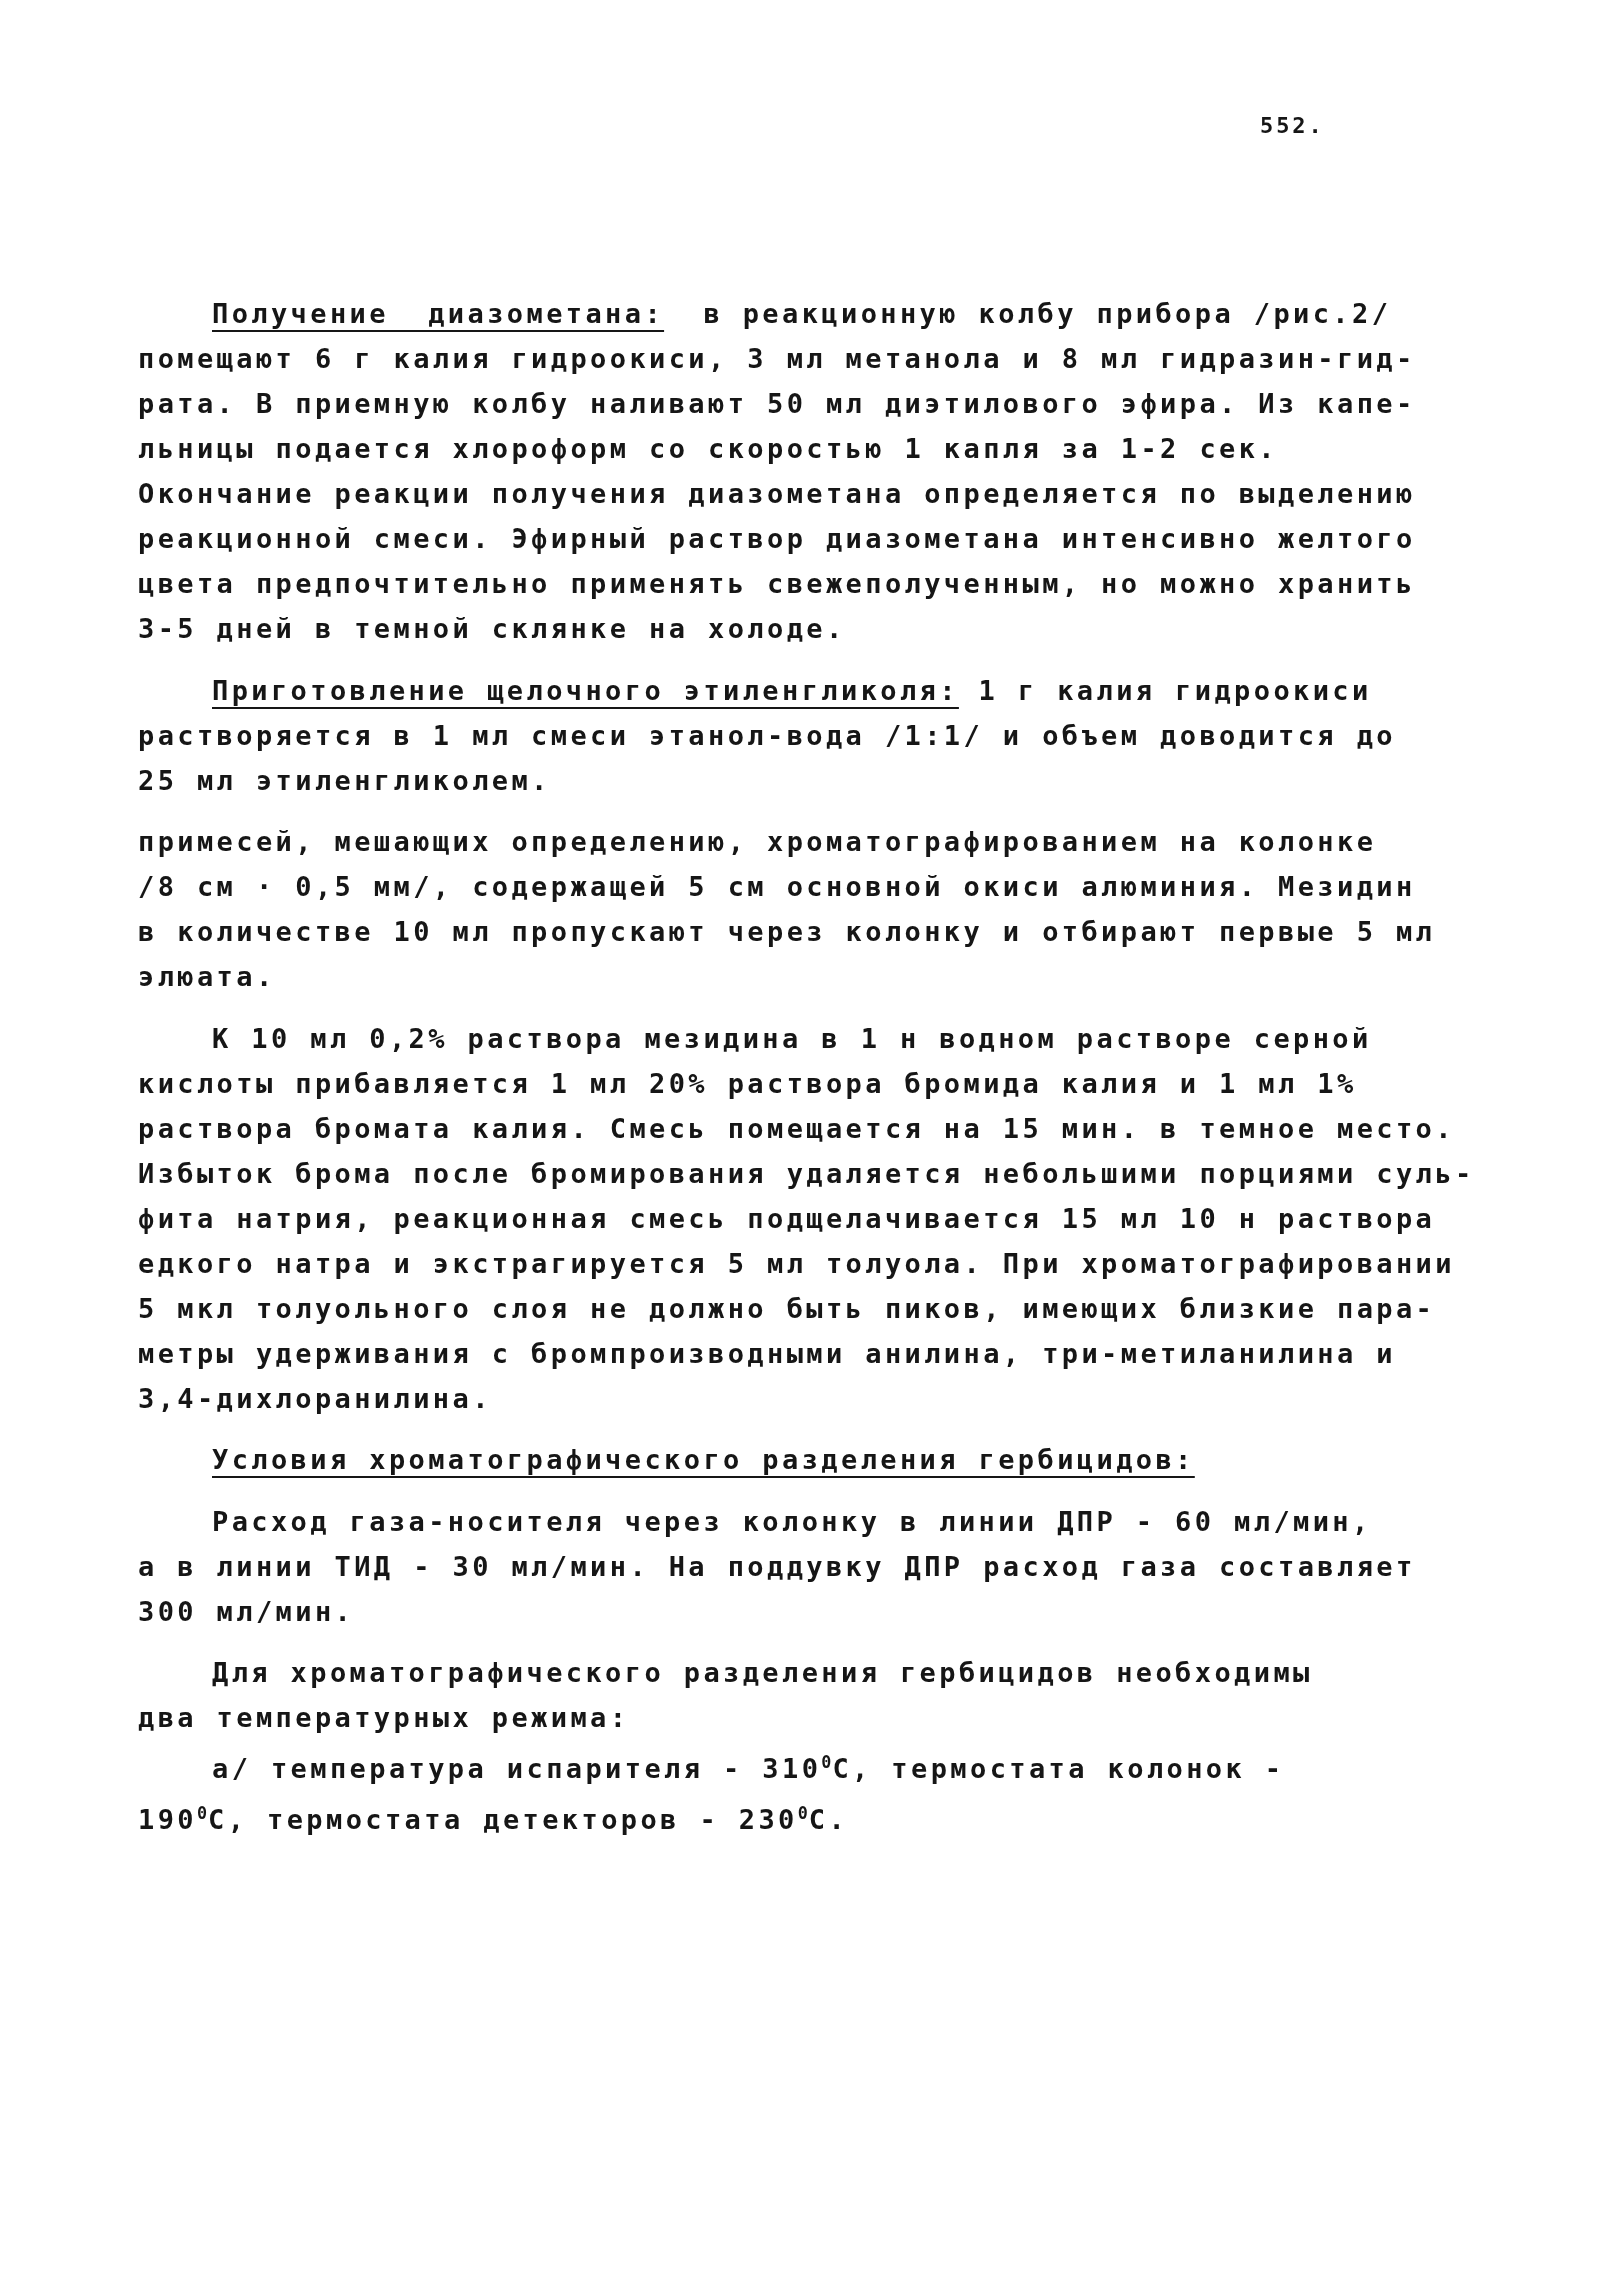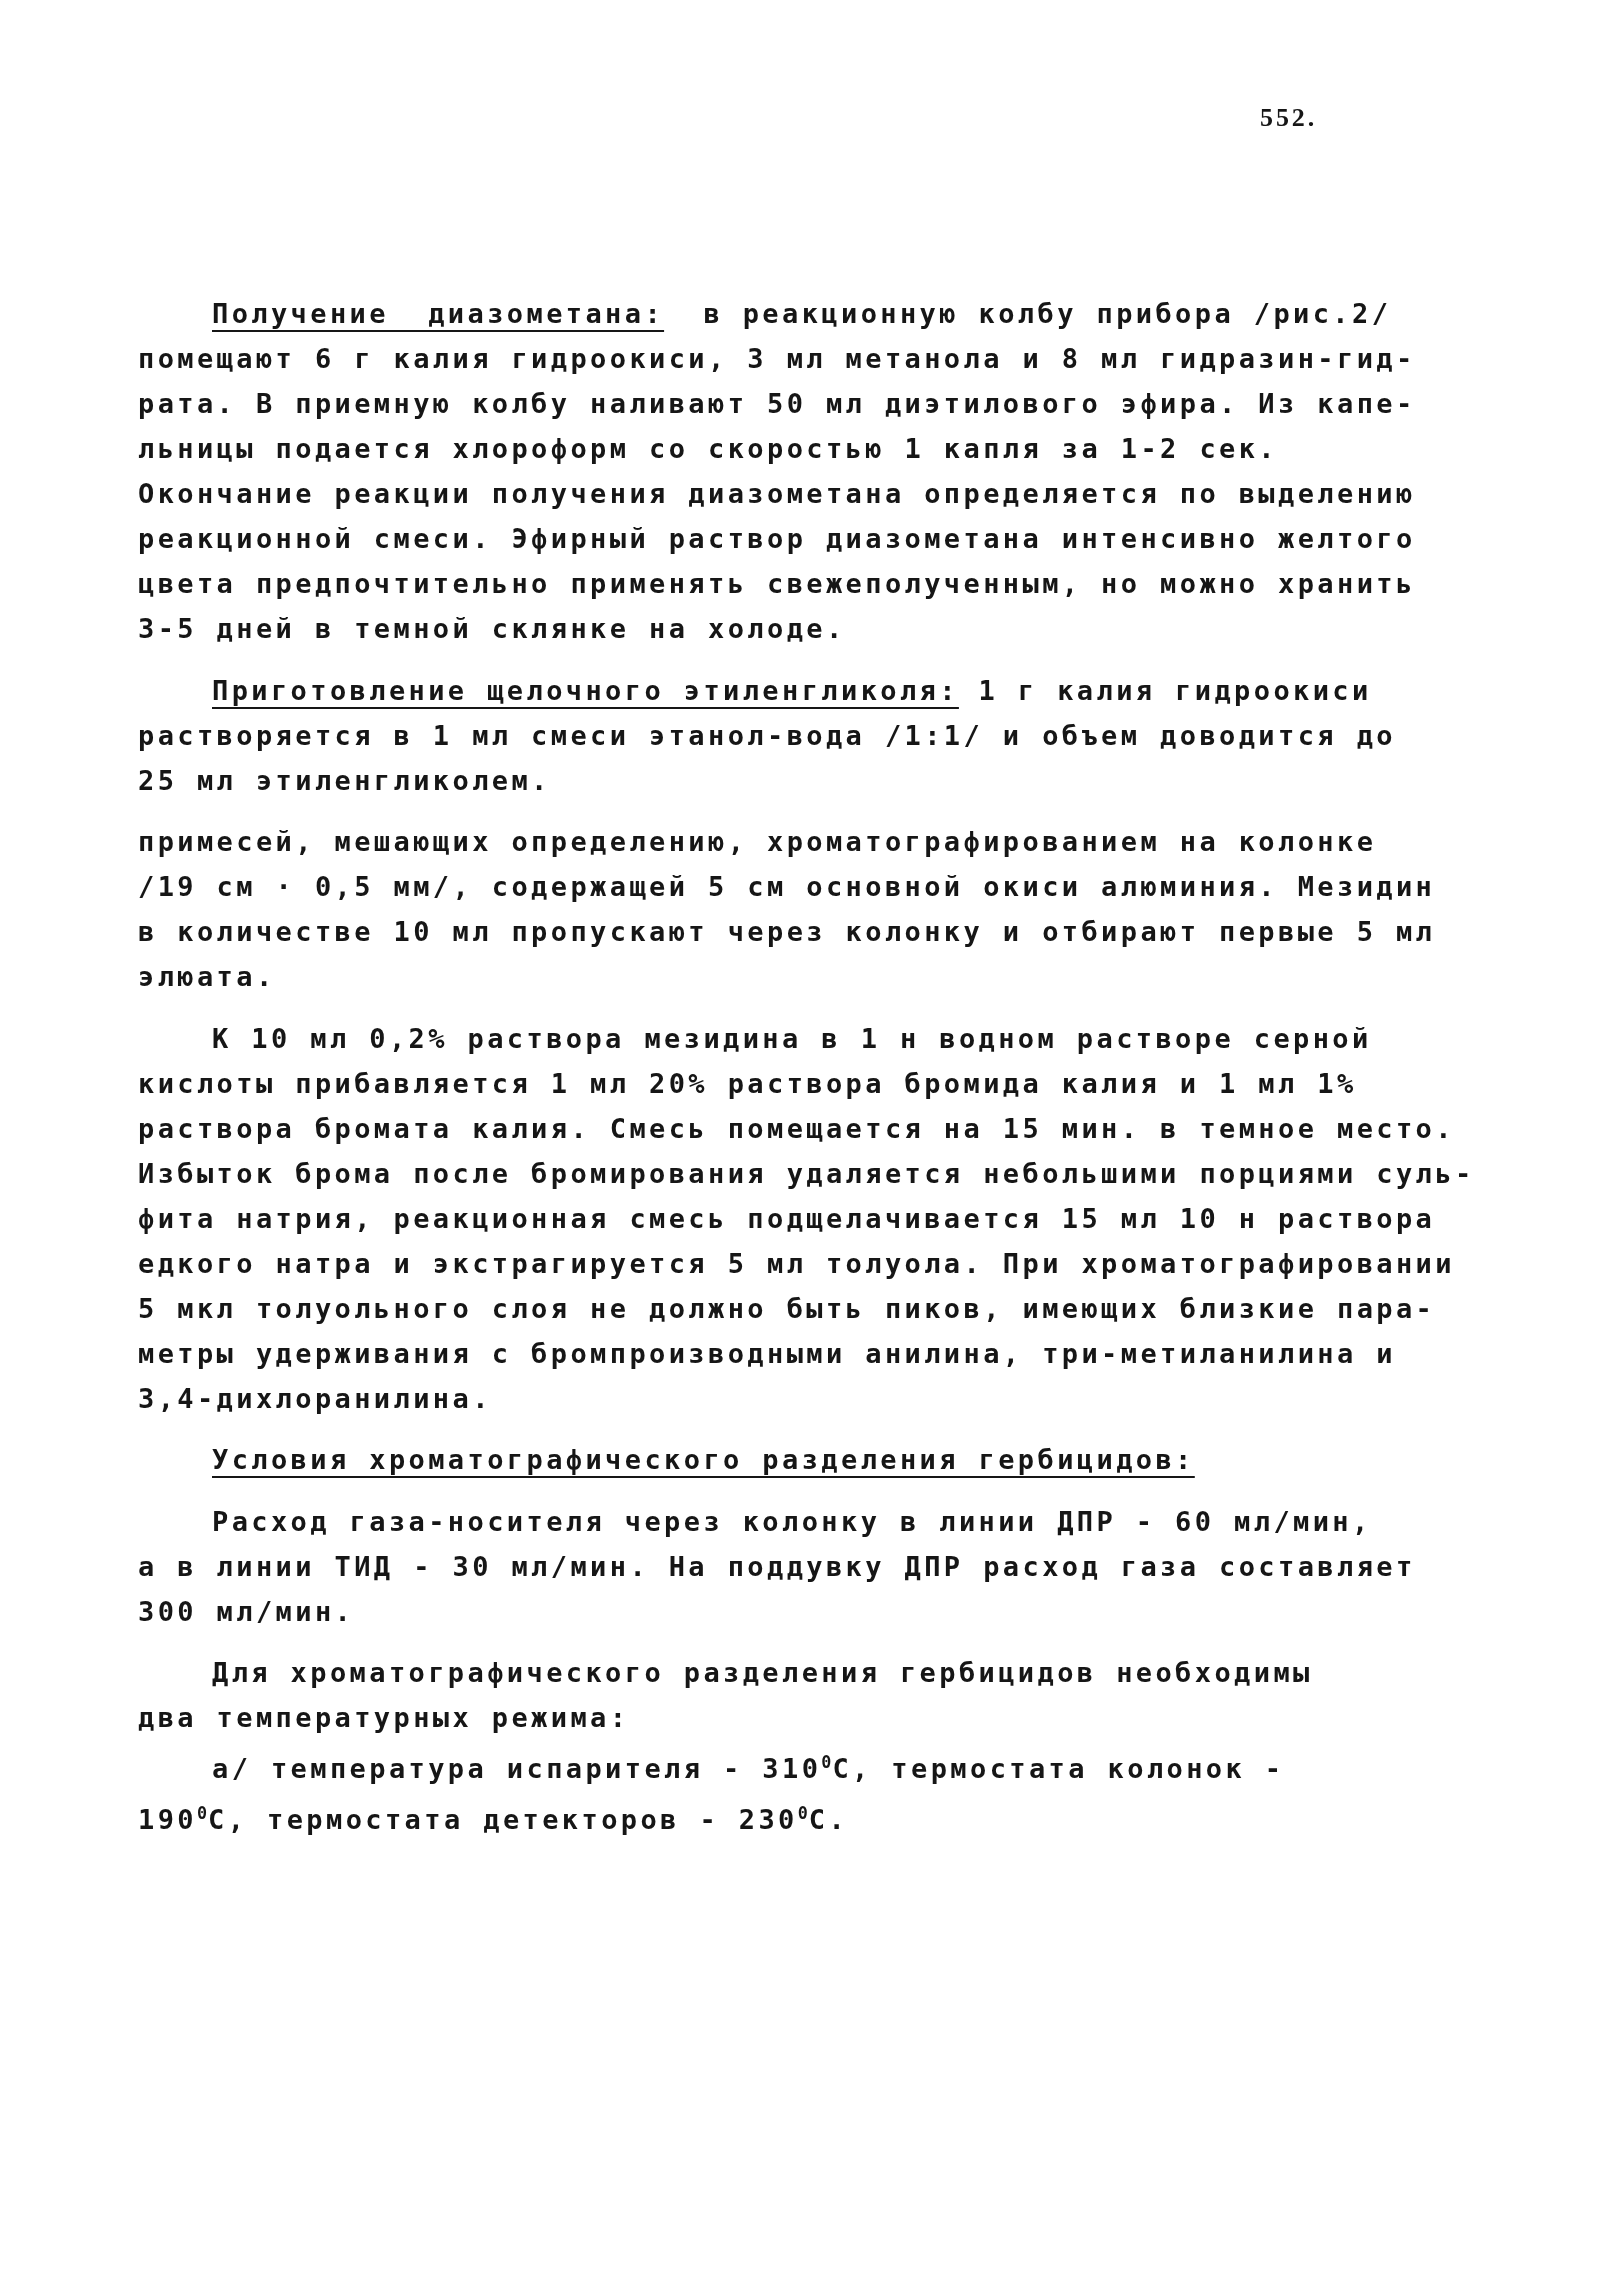--- a/index.html
+++ b/index.html
@@ -14,25 +14,24 @@
     margin: 0 auto;
     background: #ffffff;
     overflow: hidden;
     color: #161616;
     font-family: "DejaVu Sans Mono", "Liberation Mono", monospace;
     font-weight: bold;
   }
   .page-number {
     position: absolute;
     left: 1260px;
-    top: 103px;
-    font-size: 26px;
+    top: 113px;
+    font-size: 22px;
     letter-spacing: 2.9px;
     white-space: pre;
-    font-family: Liberation Serif, serif;
   }
   .text-block {
     position: absolute;
     left: 138px;
     top: 291px;
     width: 1359px;
     font-size: 27px;
     line-height: 45px;
     letter-spacing: 3.4px;
   }
@@ -70,21 +69,21 @@
         <div class="line"><span class="">цвета предпочтительно применять свежеполученным, но можно хранить</span></div>
         <div class="line"><span class="">3-5 дней в темной склянке на холоде.</span></div>
       </div>
       <div class="paragraph">
         <div class="line ind"><span class="seg-u ">Приготовление щелочного этиленгликоля:</span><span class=""> 1 г калия гидроокиси</span></div>
         <div class="line"><span class="">растворяется в 1 мл смеси этанол-вода /1:1/ и объем доводится до</span></div>
         <div class="line"><span class="">25 мл этиленгликолем.</span></div>
       </div>
       <div class="paragraph">
         <div class="line"><span class="">примесей, мешающих определению, хроматографированием на колонке</span></div>
-        <div class="line"><span class="">/19 см · 0,5 мм/, содержащей 5 см основной окиси алюминия. Мезидин</span></div>
+        <div class="line"><span class="">/8 см · 0,5 мм/, содержащей 5 см основной окиси алюминия. Мезидин</span></div>
         <div class="line"><span class="">в количестве 10 мл пропускают через колонку и отбирают первые 5 мл</span></div>
         <div class="line"><span class="">элюата.</span></div>
       </div>
       <div class="paragraph">
         <div class="line ind"><span class="">К 10 мл 0,2% раствора мезидина в 1 н водном растворе серной</span></div>
         <div class="line"><span class="">кислоты прибавляется 1 мл 20% раствора бромида калия и 1 мл 1%</span></div>
         <div class="line"><span class="">раствора бромата калия. Смесь помещается на 15 мин. в темное место.</span></div>
         <div class="line"><span class="">Избыток брома после бромирования удаляется небольшими порциями суль-</span></div>
         <div class="line"><span class="">фита натрия, реакционная смесь подщелачивается 15 мл 10 н раствора</span></div>
         <div class="line"><span class="">едкого натра и экстрагируется 5 мл толуола. При хроматографировании</span></div>

